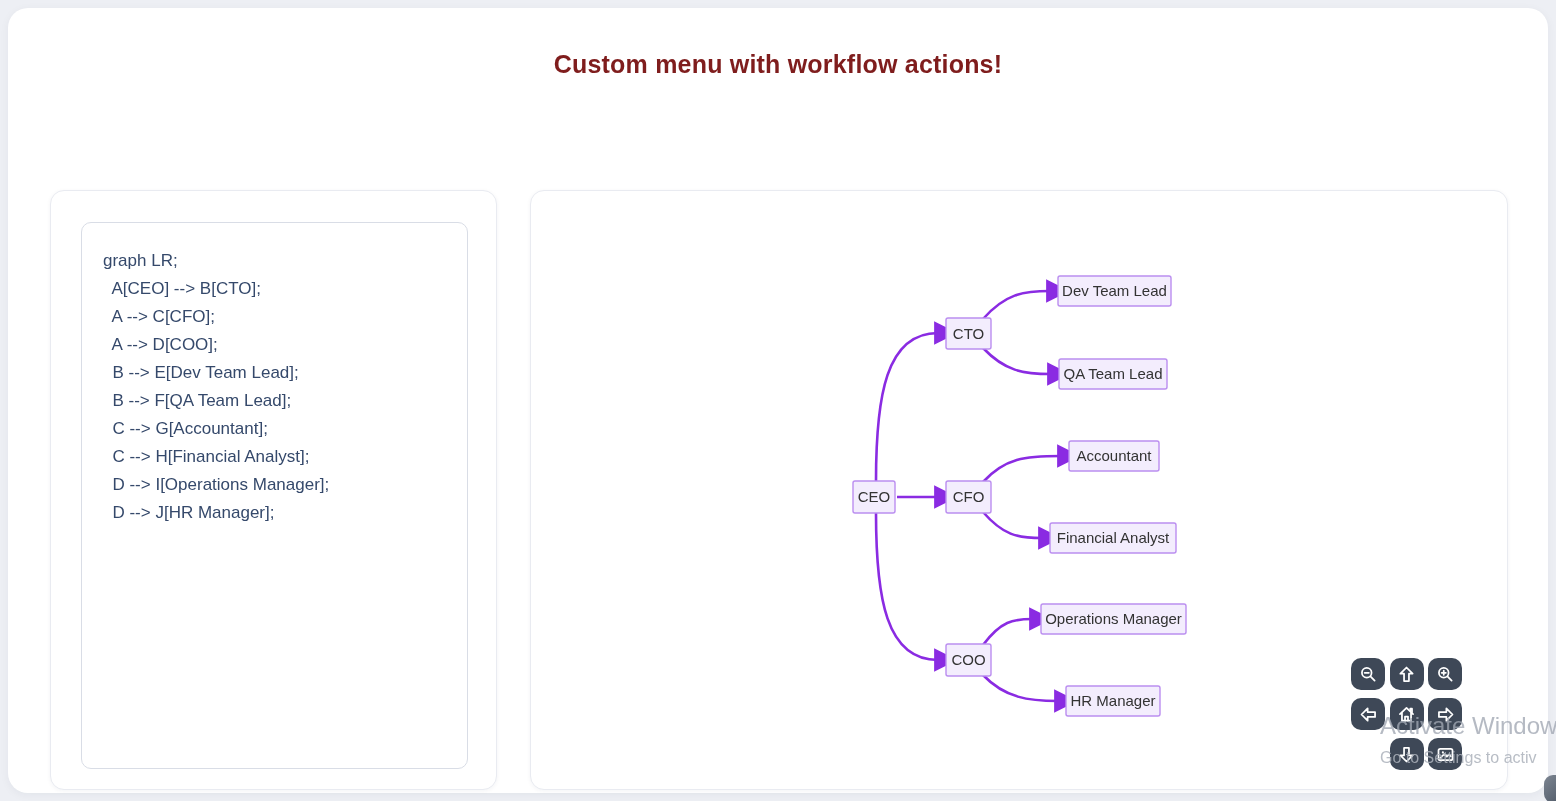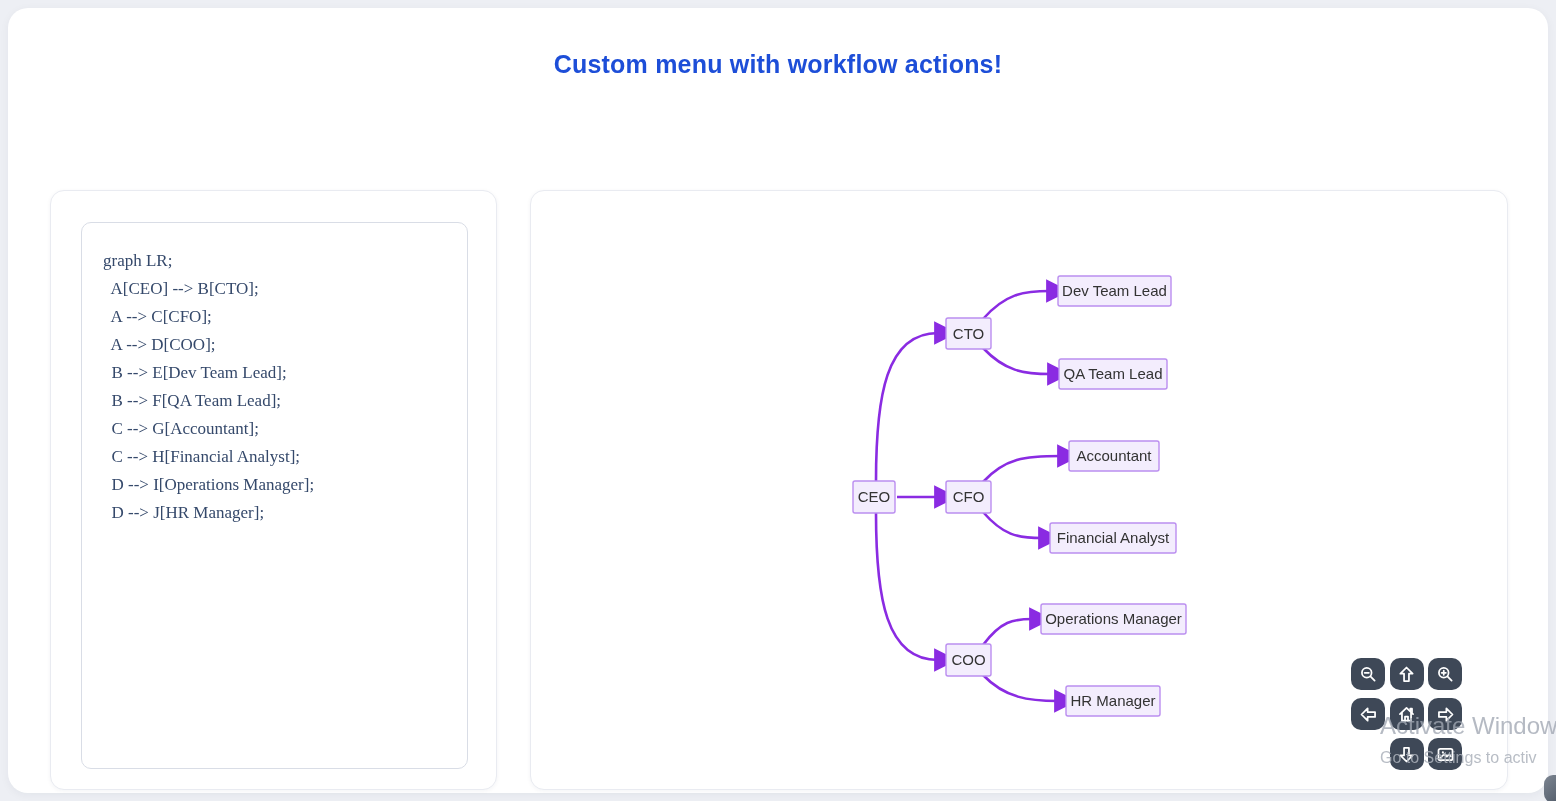--- a/index.html
+++ b/index.html
@@ -9,41 +9,41 @@
     font-family:"Liberation Sans", sans-serif;
     position:relative;
   }
   .page {
     position:absolute; left:8px; top:8px; width:1540px; height:785px;
     background:#ffffff; border-radius:20px;
     box-shadow:0 2px 10px rgba(20,30,60,.05);
   }
   .page-title {
     margin-top:42px; text-align:center;
-    font-size:25px; font-weight:700; color:#1d4ed8;
+    font-size:25px; font-weight:700; color:#7f1d1d;
     letter-spacing:.2px;
   }
   .page-subtitle {
     margin:14px auto 0; max-width:1330px; text-align:center;
     font-size:17px; line-height:28px; color:#7e8ea6;
   }
   .card {
     position:absolute; background:#fff;
     border:1px solid #e9ebf1; border-radius:14px;
     box-shadow:0 1px 4px rgba(25,39,80,.05);
   }
   .editor-card { left:42px; top:182px; width:447px; height:600px; }
   .code-box {
     position:absolute; left:30px; top:31px; width:387px; height:547px;
     border:1px solid #d9dde6; border-radius:10px; background:#fff;
     overflow:hidden;
   }
   .code-text {
     padding:24px 10px 10px 21px;
-    font-family:Liberation Serif, serif;
+    font-family:Liberation Sans, sans-serif;
     font-size:17px; line-height:28px; color:#35496b;
     white-space:pre;
   }
   .chart-card { left:522px; top:182px; width:978px; height:600px; }
   .diagram-svg { position:absolute; left:0; top:0; width:978px; height:600px; }
   .diagram-svg text {
     font-family:"Liberation Sans", sans-serif;
     font-size:15px; fill:#333333;
   }
   .nav-grid { position:absolute; left:0; top:0; width:978px; height:600px; pointer-events:none; }

